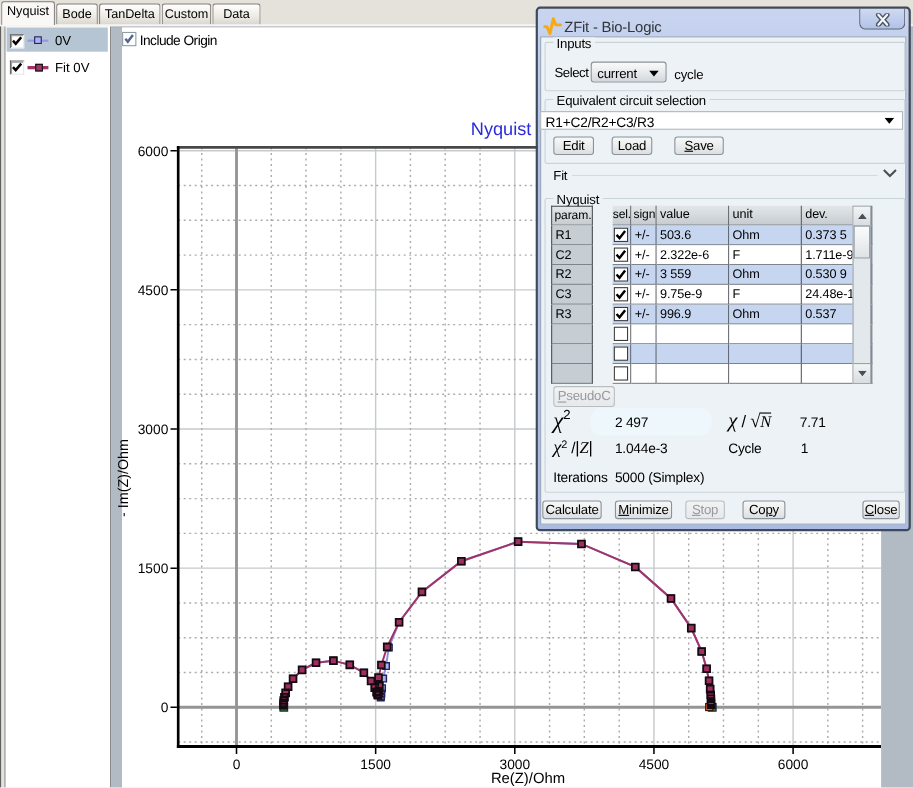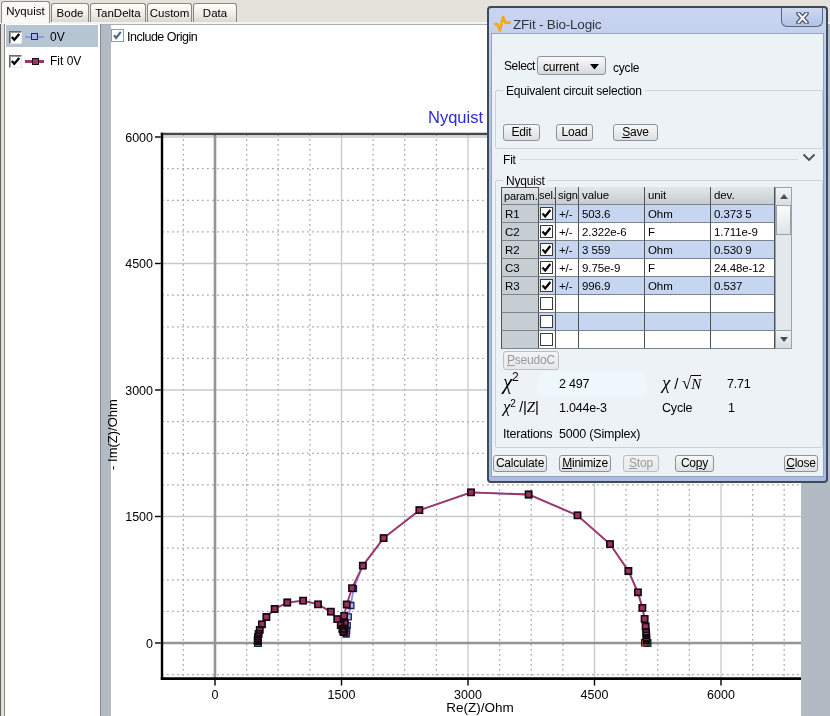--- a/index.html
+++ b/index.html
@@ -31,21 +31,21 @@
        background:linear-gradient(#f7f8f8,#eceded 45%,#dcdfe2);
        font-size:12px;color:#000;text-align:center;}
   .btn7 u{text-decoration:underline;}
   .dis{color:#969a9e;border-color:#b9bec3;background:linear-gradient(#f2f3f3,#e6e8ea);}
   
   #tbl{position:absolute;left:9px;top:153px;width:289px;height:160px;font-size:11.5px;letter-spacing:-0.1px;}
   .trw{position:absolute;left:0;display:flex;height:18px;line-height:18px;}
   .td{box-sizing:border-box;border-right:1px solid #4d5156;border-bottom:1px solid #7e8388;
       padding-left:3px;overflow:hidden;}
   .c0{width:38px;background:#c6cdd3;}
-  .c1{width:17px;padding-left:0;}
+  .c1{width:17px;padding-left:0;margin-left:18px;}
   .c2{width:23px;}
   .c3{width:66px;}
   .c4{width:66px;}
   .c5{width:64px;}
   .rb .td{background:#c6d5f0;}
   .rw .td{background:#ffffff;}
   .rb .c0,.rw .c0{background:#c6cdd3;}
   .cbt{position:relative;width:13px;height:13px;margin:2px auto 0 1px;background:#fff;
        box-sizing:border-box;border:1px solid #3c3c3c;}
   .serif{font-family:"Liberation Serif",serif;font-style:italic;}
@@ -174,33 +174,43 @@
   <div class="abs" style="left:292px;top:0px;width:42px;height:19px;box-sizing:border-box;
        border:1.5px solid #5d6576;border-top:none;border-radius:0 0 6px 6px;
        background:linear-gradient(#cfdaf1,#b2c1e7);text-align:center;">
       <svg style="position:absolute;left:14px;top:3.5px;" width="13" height="12" viewBox="0 0 13 12">
         <path d="M2.5 1.5L10.5 10.5M10.5 1.5L2.5 10.5" stroke="#4b5565" stroke-width="4.6" stroke-linecap="round"></path>
         <path d="M2.5 1.5L10.5 10.5M10.5 1.5L2.5 10.5" stroke="#f4f6f9" stroke-width="2" stroke-linecap="round"></path>
       </svg>
     </div>
   <div id="dclient">
 
+<div class="grp" style="left:3px;top:4px;width:326px;height:43px;">
+  <div class="grplab" style="left:7px;top:-5px;">Inputs</div>
+      </div>
 <div class="abs" style="left:12px;top:25px;font-size:12px;letter-spacing:-0.4px;">Select</div>
 <div class="abs" style="left:45px;top:22px;width:69px;height:19px;box-sizing:border-box;
      border:1px solid #8c939b;border-radius:3px;background:linear-gradient(#f9fafa,#e8eaec 50%,#d4d8dc);">
   <span style="position:absolute;left:5px;top:3px;font-size:12px;">current</span>
   <svg style="position:absolute;right:6px;top:7px;" width="9" height="6" viewBox="0 0 9 6">
           <path d="M0 0h9L4.5 5.5z" fill="#000"></path>
         </svg>
 </div>
 <div class="abs" style="left:121px;top:27px;font-size:12px;">cycle</div>
 
 <div class="grp" style="left:3px;top:56px;width:326px;height:57px;">
   <div class="grplab" style="left:7px;top:-6px;">Equivalent circuit selection</div>
       </div>
+<div class="abs" style="left:-1px;top:67px;width:330px;height:17px;box-sizing:border-box;
+     background:#fff;border:1px solid #aeb6c0;">
+  <span style="position:absolute;left:4px;top:2px;font-size:12.5px;">R1+C2/R2+C3/R3</span>
+  <svg style="position:absolute;right:7px;top:5px;" width="9" height="6" viewBox="0 0 9 6">
+          <path d="M0 0h9L4.5 5.5z" fill="#000"></path>
+        </svg>
+</div>
 <div class="btn7" style="left:11px;top:90px;width:37px;height:17px;line-height:15px;">Edit</div>
 <div class="btn7" style="left:64px;top:90px;width:37px;height:17px;line-height:15px;">Load</div>
 <div class="btn7" style="left:121px;top:90px;width:45px;height:17px;line-height:15px;"><u>S</u>ave</div>
 
 <div class="abs" style="left:11px;top:119px;font-size:12px;">Fit</div>
 <div class="abs" style="left:28px;top:125px;width:278px;height:1px;background:#d2dce1;"></div>
 <svg class="abs" style="left:310px;top:119px;" width="14" height="9" viewBox="0 0 14 9">
         <path d="M1.5 1.5L7 7L12.5 1.5" stroke="#4a4f54" stroke-width="1.9" fill="none"></path>
       </svg>
 

